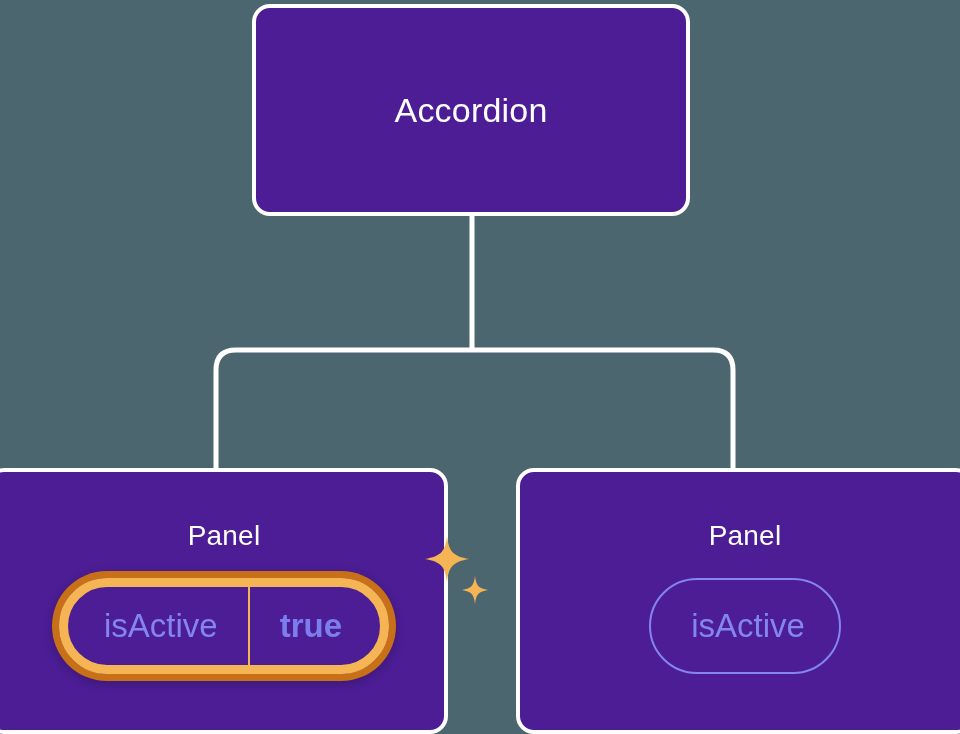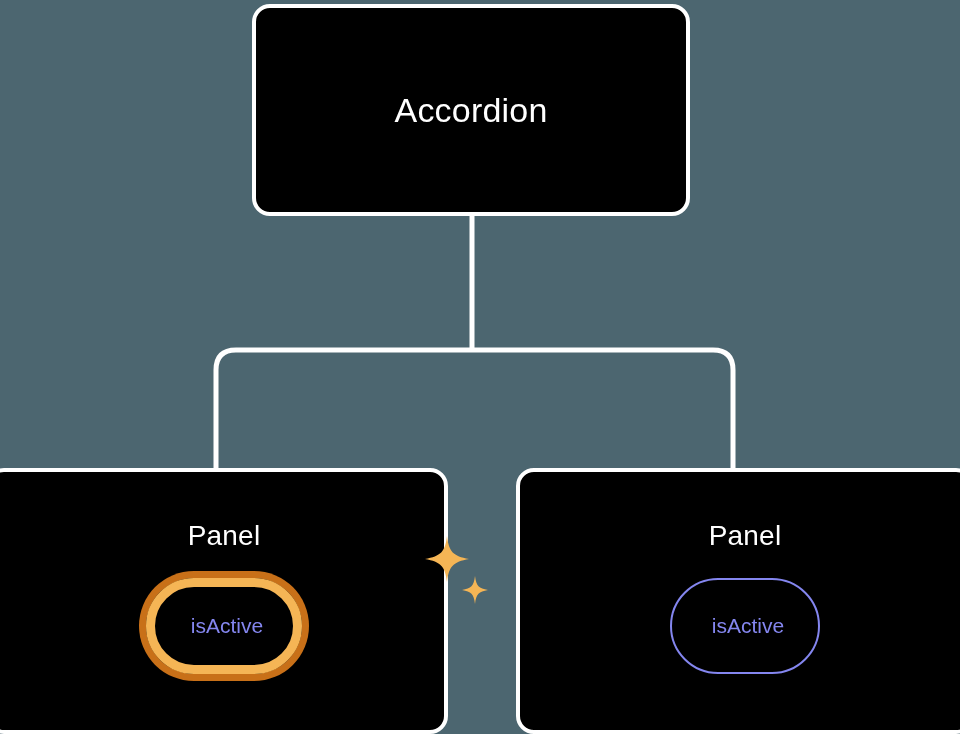--- a/index.html
+++ b/index.html
@@ -29,21 +29,21 @@
     width: 960px;
     height: 734px;
     pointer-events: none;
     z-index: 1;
   }
 
   
   .node {
     position: absolute;
     box-sizing: border-box;
-    background: #000000;
+    background: #4c1d95;
     border: 4px solid #ffffff;
     border-radius: 18px;
     z-index: 2;
   }
 
   
   .node-root {
     left: 252px;
     top: 4px;
     width: 438px;
@@ -101,21 +101,21 @@
     align-items: stretch;
     height: 96px;
     border: 2px solid #8486ef;
     border-radius: 48px;
     background: transparent;
   }
   .pill-cell {
     display: flex;
     align-items: center;
     justify-content: center;
-    font-size: 21px;
+    font-size: 33px;
     color: #8486ef;
     white-space: nowrap;
     text-align: right;
   }
   .pill-key {
     padding: 0 34px 0 40px;
   }
   .pill-val {
     padding: 0 40px 0 34px;
     border-left: 2px solid #8486ef;
@@ -163,20 +163,21 @@
   <div class="node node-root">
     <span class="node-title">Accordion</span>
   </div>
 
   <div class="node node-panel node-panel-left">
     <span class="node-title">Panel</span>
 
     <div class="pill-wrap">
       <div class="pill pill-highlight">
         <span class="pill-cell pill-key">isActive</span>
+        <span class="pill-cell pill-val">true</span>
       </div>
 
       <svg class="sparkles" viewBox="0 0 70 78">
         <path d="M 27 4 C 29 20 33 24 49 27 C 33 30 29 34 27 50 C 25 34 21 30 5 27 C 21 24 25 20 27 4 Z" fill="#f5b555"></path>
         <path d="M 55 44 C 56.3 54 58.7 56.4 68 58 C 58.7 59.6 56.3 62 55 72 C 53.7 62 51.3 59.6 42 58 C 51.3 56.4 53.7 54 55 44 Z" fill="#f5b555"></path>
       </svg>
     </div>
   </div>
 
   <div class="node node-panel node-panel-right">

